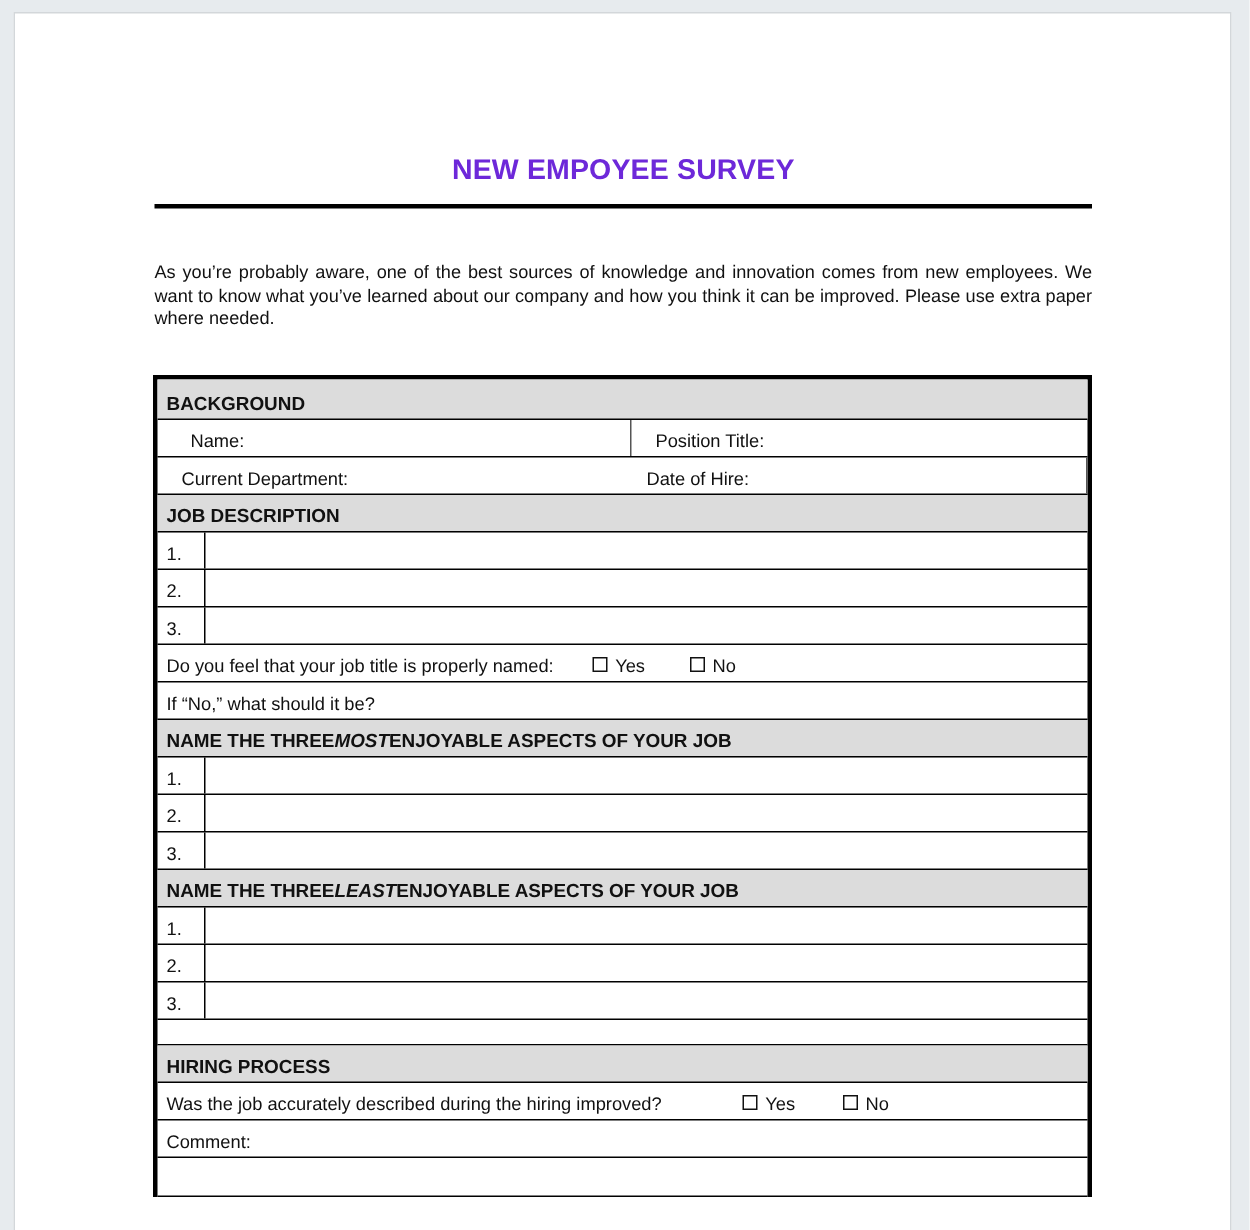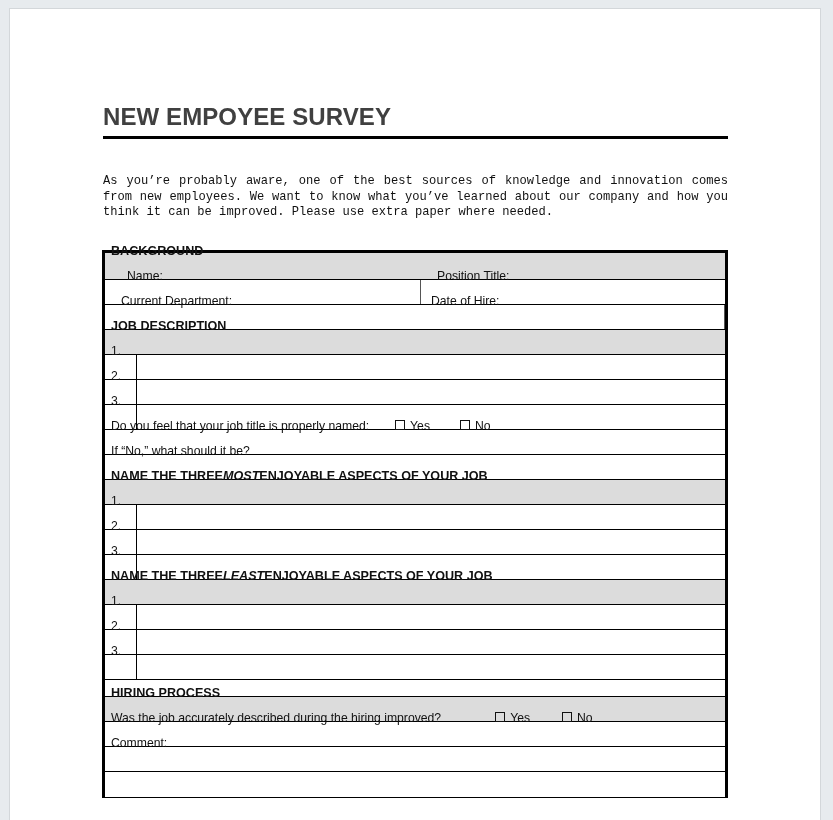--- a/index.html
+++ b/index.html
@@ -8,40 +8,40 @@
     background:#e7ebee;
     font-family:"Liberation Sans", sans-serif;
     position:relative;
   }
   .paper {
     position:absolute; left:9px; top:8px; width:812px; height:830px;
     background:#fff; border:1px solid #d3d7da; box-sizing:border-box;
   }
   .title {
     position:absolute; left:103px; top:103px; width:625px;
-    font-weight:bold; font-size:24px; color:#404040;
+    text-align:center; font-weight:bold; font-size:19px; color:#6d28d9;
     letter-spacing:0.1px;
   }
   .title-rule {
     position:absolute; left:103px; top:136px; width:625px; height:3px; background:#000;
   }
   .intro {
     position:absolute; left:103px; top:174px; width:625px;
-    font-size:12.1px; line-height:15.5px; color:#111; text-align:justify;font-family:Liberation Mono, monospace;
+    font-size:12.1px; line-height:15.5px; color:#111; text-align:justify;
   }
   .form {
     position:absolute; left:102px; top:250px; width:626px;
     border:3px solid #000; border-bottom:none; box-sizing:border-box;
   }
   .row {
     display:flex; height:25px; border-bottom:1px solid #000; box-sizing:border-box;
     font-size:12.2px; color:#111;
   }
   .row .cell {
-    display:flex; align-items:flex-end; padding:0 0 21px 6px; box-sizing:border-box;
+    display:flex; align-items:flex-end; padding:0 0 3px 6px; box-sizing:border-box;
     white-space:nowrap;
   }
   .row.head { background:#dcdcdc; font-weight:bold; font-size:12.6px; }
   .row.head.first { height:27px; }
   .row .half { width:300px; border-right:1px solid #555;margin-left:16px; }
   .row .half2 { flex:1;margin-left:10px; }
   .row .num { width:32px; border-right:1px solid #000; padding-left:6px; }
   .row .fill { flex:1; }
   .row.spacer { height:17px; }
   .row.tall { height:26px; }

